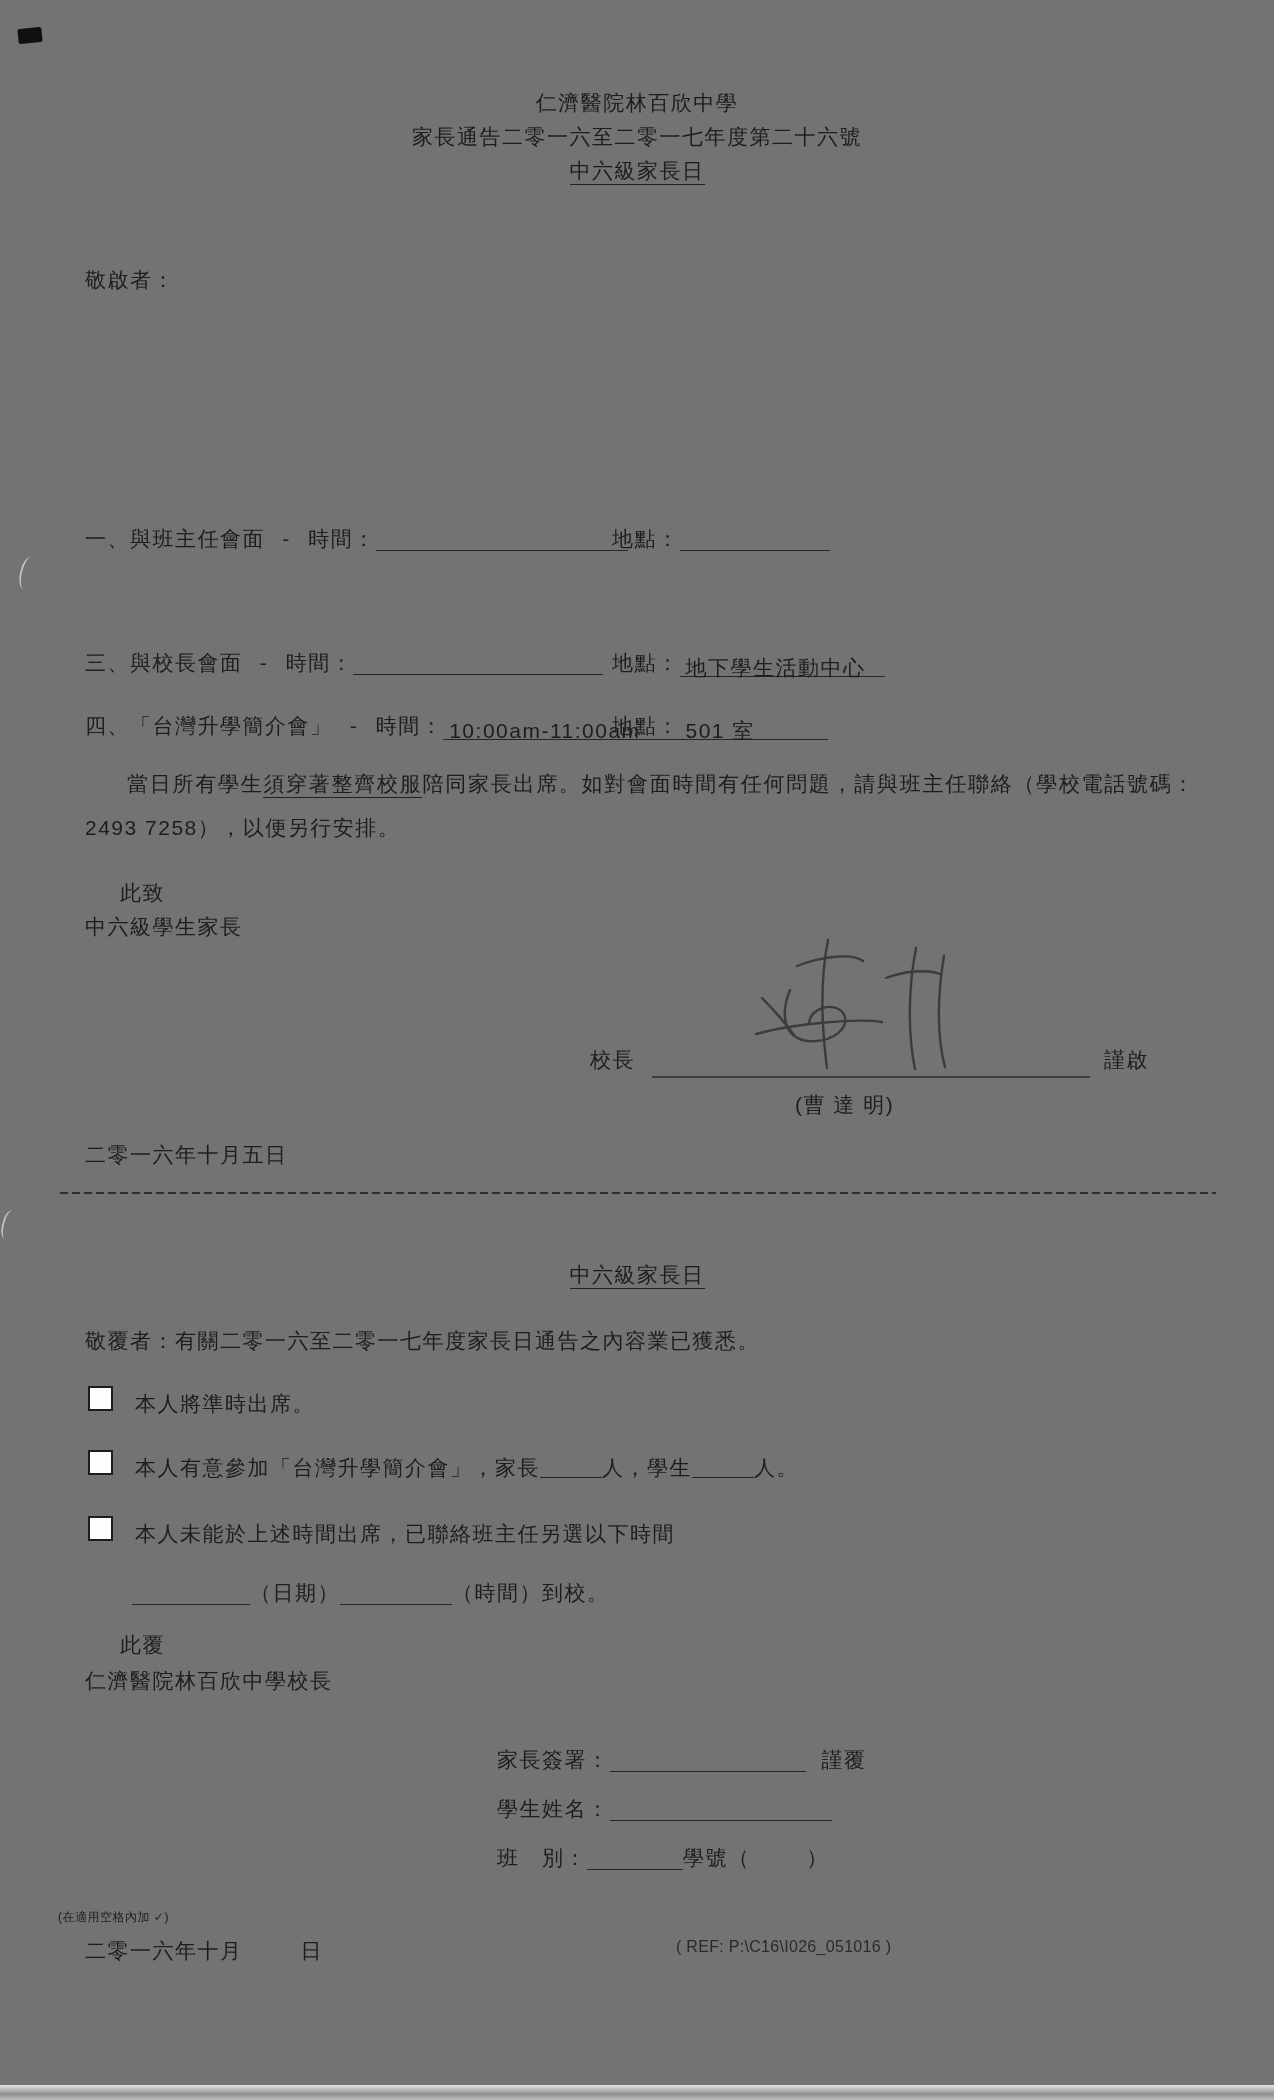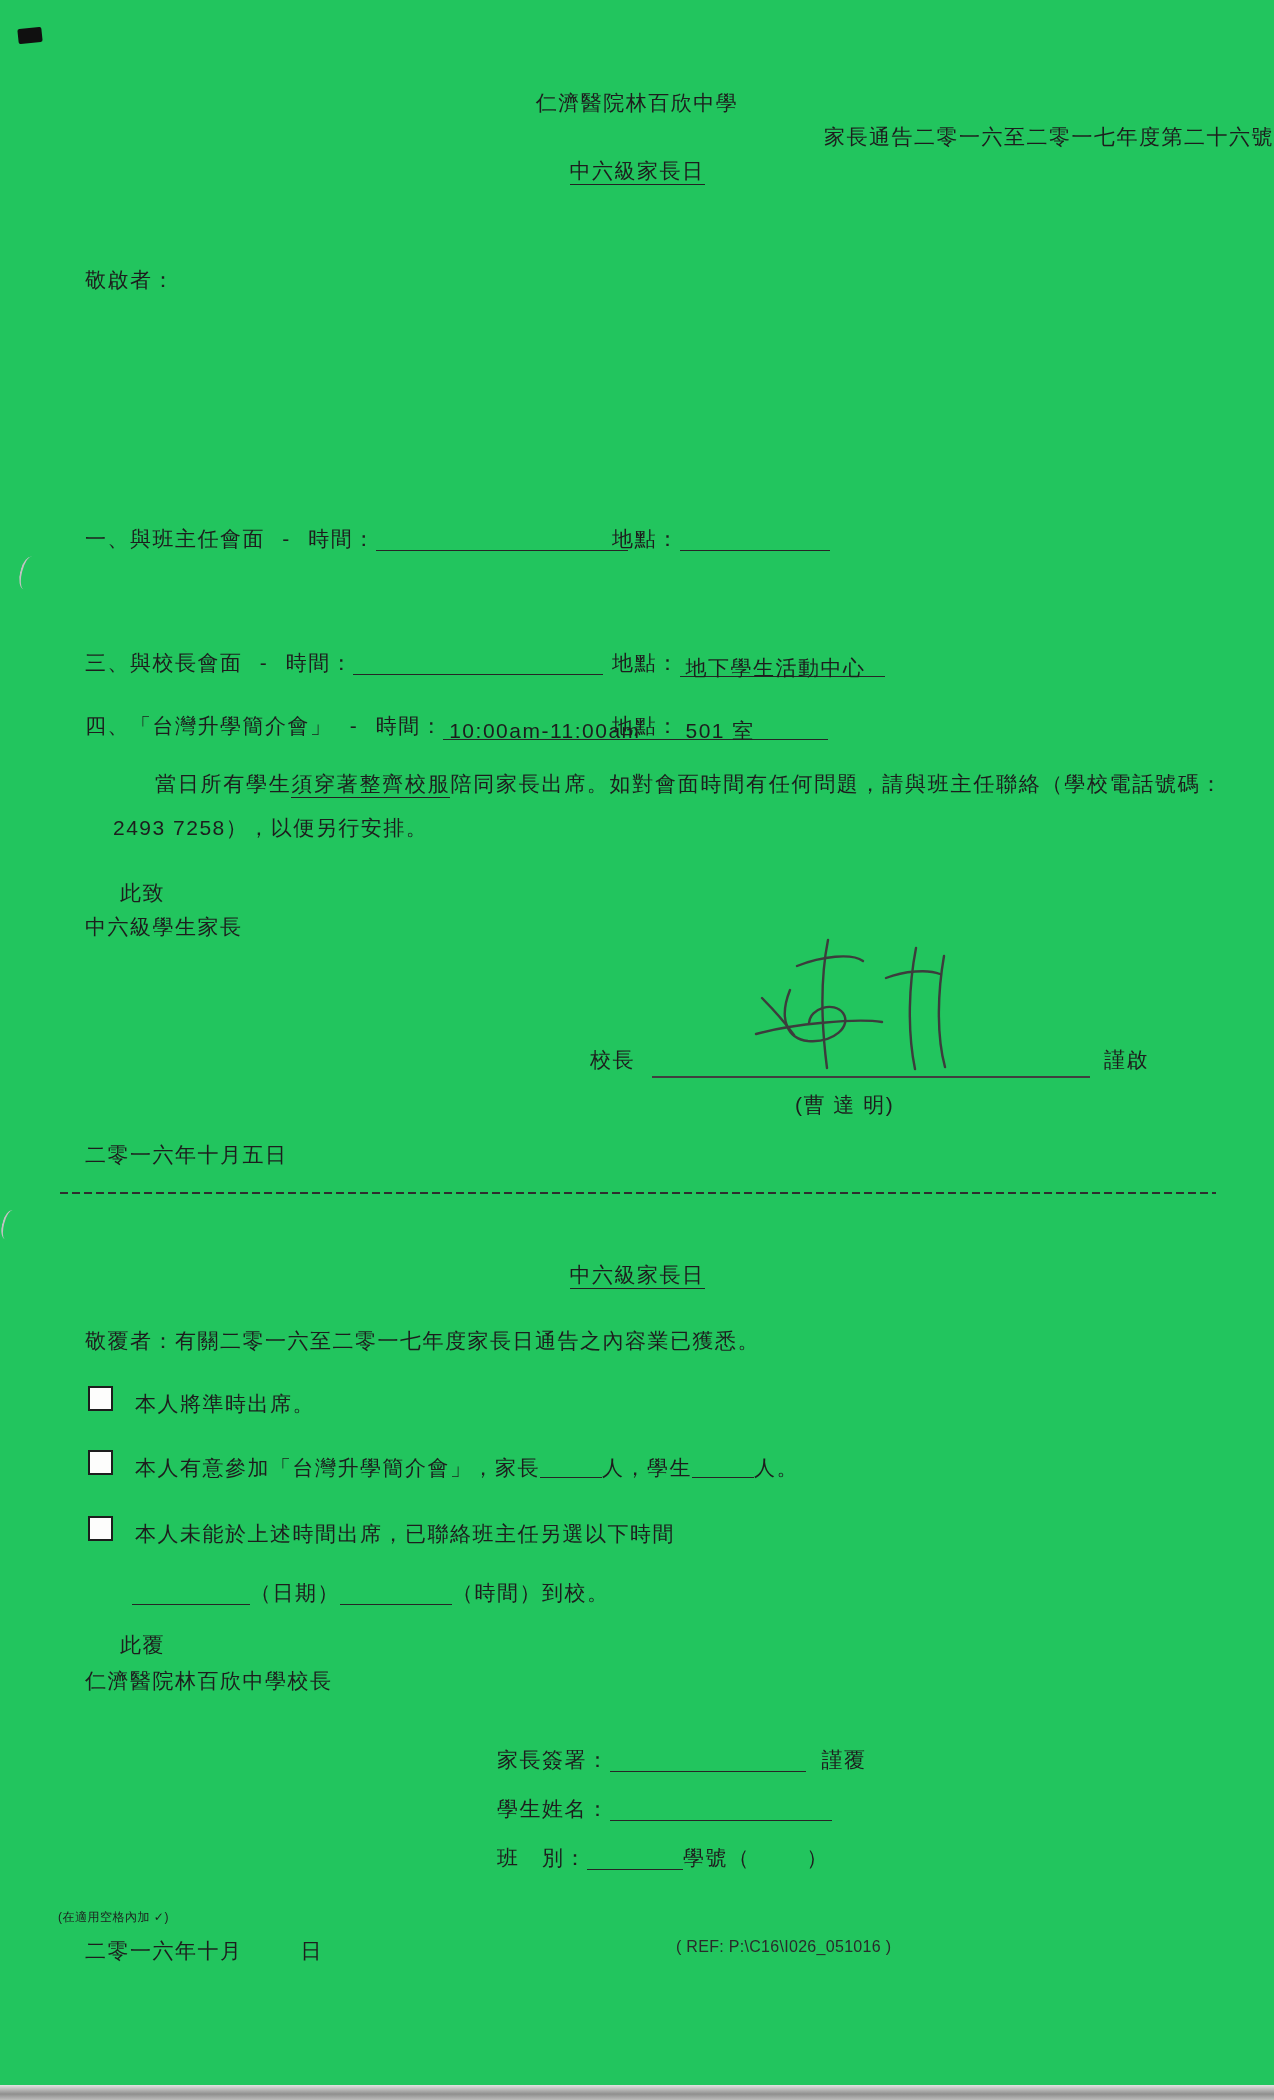--- a/index.html
+++ b/index.html
@@ -1,16 +1,16 @@
 <!DOCTYPE html>
 <html><head>
 <meta charset="utf-8">
 <style>
   html,body{margin:0;padding:0;background:#9a9a9a;}
-  #page{position:relative;width:1274px;height:2100px;background:#22c55e;overflow:hidden;
+  #page{position:relative;width:1274px;height:2100px;background:#737373;overflow:hidden;
         font-family:"Liberation Sans","DejaVu Sans",sans-serif;color:#1d1d1d;}
   .abs{position:absolute;}
   .t{font-size:21px;letter-spacing:1.5px;line-height:30px;color:#1d1d1d;}
   .center{left:0;width:100%;text-align:center;}
   .hline{line-height:34px;}
   .useg{border-bottom:1.7px solid #222;padding-bottom:2px;}
   .para{width:1110px;text-align:justify;line-height:44px;}
   .indent{text-indent:2em;}
   .blank{display:inline-block;border-bottom:1.6px solid #262626;height:24px;vertical-align:-5px;
          padding:0 6px 2px 6px;box-sizing:border-box;white-space:nowrap;}
@@ -37,21 +37,21 @@
 </head>
 <body>
 
 <div id="page">
 
   <div class="abs artifact-blob" style="left:18px;top:28px;width:24px;height:15px;"></div>
   <div class="abs artifact-curve" style="left:20px;top:556px;width:14px;height:34px;"></div>
   <div class="abs artifact-curve" style="left:2px;top:1210px;width:12px;height:30px;"></div>
 
   <div class="abs center t hline" style="top:86px;">仁濟醫院林百欣中學</div>
-  <div class="abs center t hline" style="top:120px;text-align:right;">家長通告二零一六至二零一七年度第二十六號</div>
+  <div class="abs center t hline" style="top:120px;">家長通告二零一六至二零一七年度第二十六號</div>
   <div class="abs center t hline" style="top:154px;">
     <span class="useg">中六級家長日</span>
   </div>
 
   <div class="abs t" style="left:85px;top:265px;">敬啟者：</div>
 
 
   <div class="sched-row t" style="top:524px;">
     <span>一、</span><span>與班主任會面</span>
     <span class="dash">-</span>
@@ -73,21 +73,21 @@
 
   <div class="sched-row t" style="top:711px;">
     <span>四、</span><span>「台灣升學簡介會」</span>
     <span class="dash">-</span>
     <span>時間：</span><span class="blank tw4"><span>10:00am-11:00am</span></span>
     <span class="sched-place">
       <span>地點：</span><span class="blank pw4"><span>501 室</span></span>
     </span>
   </div>
 
-  <div class="abs t para indent" style="left:85px;top:762px;margin-left:28px;">
+  <div class="abs t para indent" style="left:85px;top:762px;">
     <span>當日所有學生</span><span class="useg">須穿著整齊校服</span><span>陪同家長出席。如對會面時間有任何問題，請與班主任聯絡（學校電話號碼：2493 7258），以便另行安排。</span>
   </div>
 
   <div class="abs t" style="left:120px;top:878px;">此致</div>
   <div class="abs t" style="left:85px;top:912px;">中六級學生家長</div>
 
   <svg class="abs" style="left:700px;top:936px;" width="320" height="140" viewBox="0 0 320 140">
     <g fill="none" stroke="#3c3c3c" stroke-width="2.4" stroke-linecap="round">
       <path d="M128 4 C 122 34, 120 78, 127 132"></path>
       <path d="M97 30 C 122 20, 152 17, 163 25"></path>

